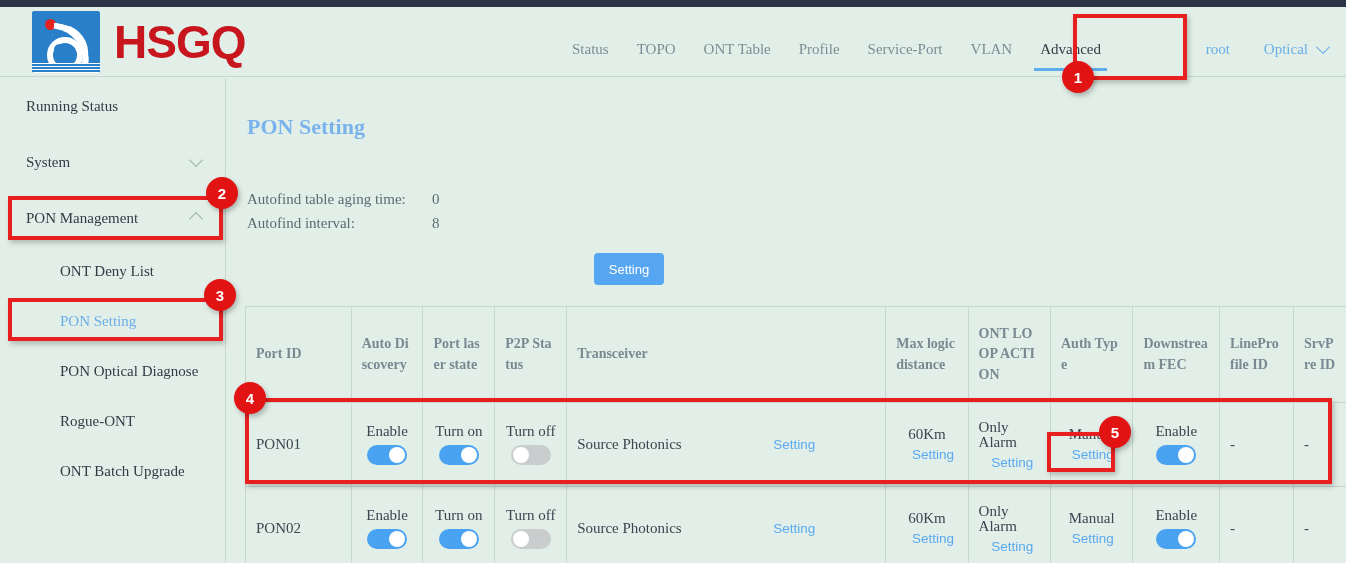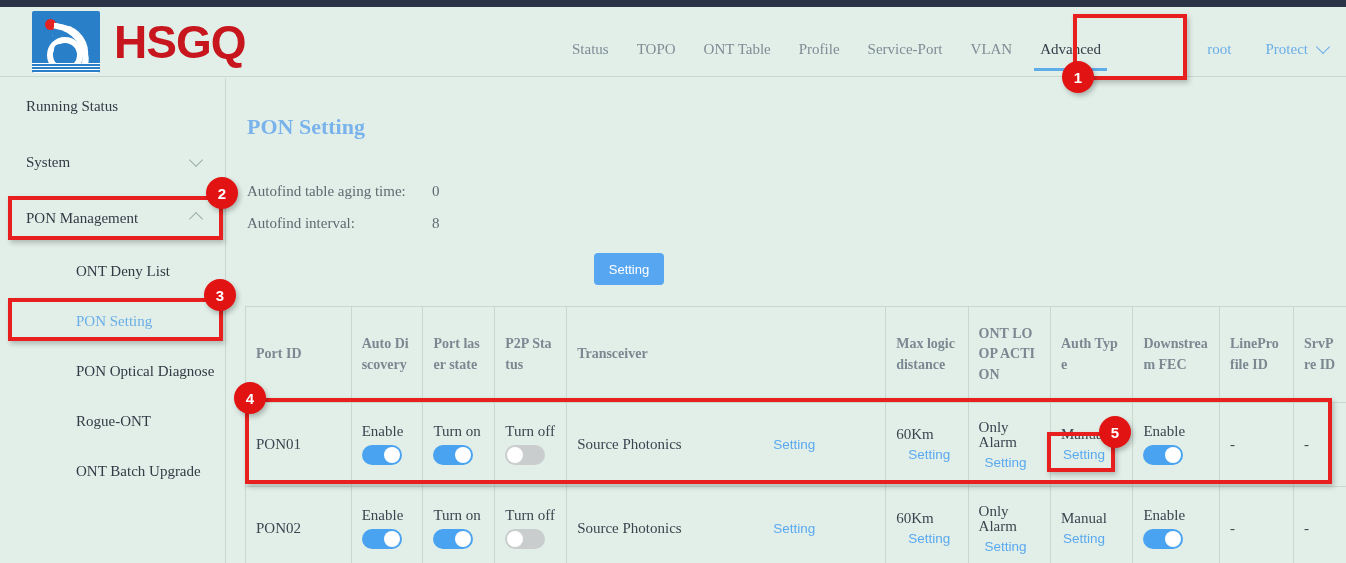--- a/index.html
+++ b/index.html
@@ -55,21 +55,21 @@
 
   
   .sidebar{position:absolute;left:0;top:78px;width:226px;height:485px;background:#e2efe8;
            border-right:1px solid #c8d8cf;box-sizing:border-box;}
   .side-item{height:56px;display:flex;align-items:center;padding-left:26px;box-sizing:border-box;
              font-family:"Liberation Serif", serif;font-size:15px;color:#323a45;cursor:pointer;
              position:relative;}
   .side-item .caret{position:absolute;right:24px;width:9px;height:9px;border-right:1.5px solid #9bb0a6;
              border-bottom:1.5px solid #9bb0a6;transform:rotate(45deg);margin-top:-4px;}
   .side-item .caret.up{transform:rotate(-135deg);margin-top:2px;}
-  .side-sub{height:50px;display:flex;align-items:center;padding-left:76px;box-sizing:border-box;
+  .side-sub{height:50px;display:flex;align-items:center;padding-left:60px;box-sizing:border-box;
             font-family:"Liberation Serif", serif;font-size:15px;color:#323a45;cursor:pointer;}
   .side-sub.active{color:#6aaee8;}
 
   
   .main{position:absolute;left:227px;top:78px;width:1119px;height:485px;overflow:hidden;}
   .page-title{position:absolute;left:20px;top:36px;font-family:"Liberation Serif", serif;
               font-weight:bold;font-size:22px;color:#7ab3ec;}
 
   .form-row{position:absolute;display:flex;align-items:center;font-family:"Liberation Serif", serif;
             font-size:15px;color:#5d6a72;}
@@ -87,21 +87,21 @@
   table.pon th{
     font-family:"Liberation Serif", serif;font-weight:bold;font-size:14px;color:#7b8892;
     border:1px solid #c8d8cf;background:#e2efe8;height:96px;vertical-align:middle;
     text-align:left;padding:0 10px;box-sizing:border-box;line-height:1.45;word-break:break-all;
   }
   table.pon td{
     font-family:"Liberation Serif", serif;font-size:15px;color:#3b4550;
     border:1px solid #c8d8cf;background:#e2efe8;height:84px;vertical-align:middle;
     text-align:left;padding:0 10px;box-sizing:border-box;
   }
-  .cellstack{display:flex;flex-direction:column;align-items:flex-start;gap:6px;}
+  .cellstack{display:flex;flex-direction:column;align-items:center;gap:6px;}
   .lbl{font-family:"Liberation Serif", serif;font-size:15px;color:#3b4550;line-height:1;}
   .link{font-family:"Liberation Sans", sans-serif;font-size:13.5px;color:#5aa9f0;cursor:pointer;line-height:1;}
   .xcv{display:flex;align-items:center;justify-content:space-between;}
 
   
   .sw{width:40px;height:20px;border-radius:10px;position:relative;display:inline-block;cursor:pointer;flex:none;}
   .sw.on{background:#4aa3f0;}
   .sw.off{background:#c9cdcd;}
   .sw .knob{position:absolute;top:2px;width:16px;height:16px;border-radius:50%;background:#fff;}
   .sw.on .knob{right:2px;}
@@ -157,21 +157,21 @@
       </div>
       <div class="nav-item active">
         <span>Advanced</span>
         <span class="underline"></span>
       </div>
     </div>
 
     <div class="user-area">
       <div class="user-name">root</div>
       <div class="shortcut">
-        <span>Protect</span>
+        <span>Optical</span>
         <span class="chev"></span>
       </div>
     </div>
   </div>
 
   <div class="sidebar">
     <div class="side-item">
       <span>Running Status</span>
     </div>
     <div class="side-item">
@@ -196,21 +196,21 @@
     </div>
     <div class="side-sub">
       <span>ONT Batch Upgrade</span>
     </div>
   </div>
 
   <div class="main">
 
     <div class="page-title">PON Setting</div>
 
-    <div class="form-row" style="left:20px;top:105px;justify-content:space-between;">
+    <div class="form-row" style="left:20px;top:113px;justify-content:space-between;">
       <span class="form-label">Autofind table aging time:</span>
       <span class="form-value">0</span>
     </div>
 
     <div class="form-row" style="left:20px;top:137px;">
       <span class="form-label">Autofind interval:</span>
       <span class="form-value">8</span>
     </div>
 
     <button class="btn btn-setting">Setting</button>

